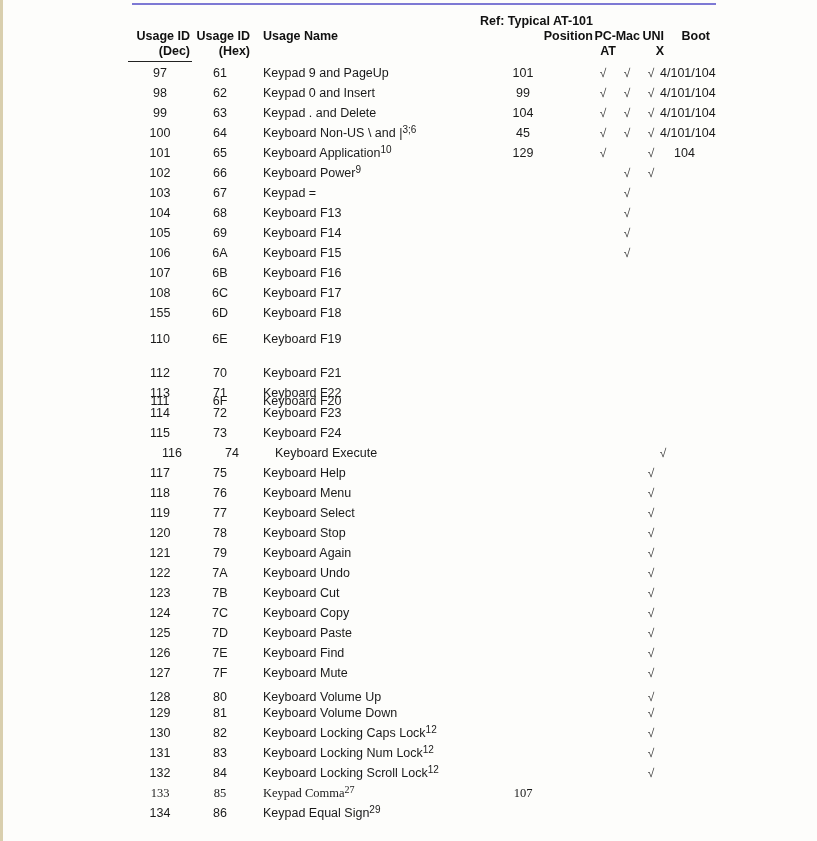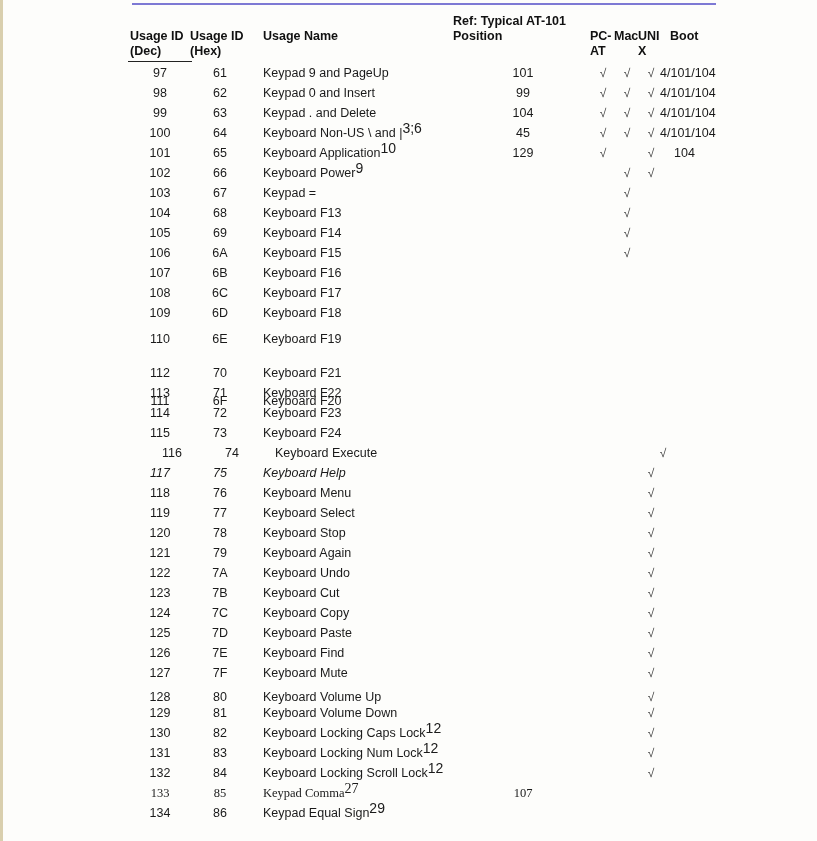--- a/index.html
+++ b/index.html
@@ -25,21 +25,21 @@
     position: absolute;
     left: 132px; top: 3px;
     width: 584px; height: 2px;
     background: #7d79d4;
   }
   .hdr {
     position: absolute;
     font-weight: bold;
     font-size: 12.5px;
     line-height: 15px;
-    text-align: left;
+    text-align: right;
     color: #111;
   }
   .hdr-underline {
     position: absolute;
     left: 128px; top: 61px;
     width: 64px; height: 1px;
     background: #222;
   }
   .row {
     position: absolute;
@@ -57,21 +57,21 @@
   .c-dec { left: 130px; width: 60px; text-align: center; }
   .c-hex { left: 190px; width: 60px; text-align: center; }
   .c-name { left: 263px; text-align: left; }
   .c-ref { left: 493px; width: 60px; text-align: center; }
   .c-pc  { left: 596px; width: 14px; text-align: center; font-size: 12px; color: #444; }
   .c-mac { left: 620px; width: 14px; text-align: center; font-size: 12px; color: #444; }
   .c-unix{ left: 644px; width: 14px; text-align: center; font-size: 12px; color: #444; }
   .c-boot{ left: 660px; width: 60px; text-align: left; }
   .c-boot.short { left: 674px; }
   sup {
-    font-size: 14px;
+    font-size: 10px;
     vertical-align: 4px;
     line-height: 0;
   }
 </style>
 </head>
 <body>
 
 <div class="left-strip"></div>
 <div class="top-rule"></div>
 
@@ -192,21 +192,21 @@
       <div class="cell c-dec">107</div>
       <div class="cell c-hex">6B</div>
       <div class="cell c-name"><span>Keyboard F16</span></div>
     </div>
     <div class="row" style="top: 286px;">
       <div class="cell c-dec">108</div>
       <div class="cell c-hex">6C</div>
       <div class="cell c-name"><span>Keyboard F17</span></div>
     </div>
     <div class="row" style="top: 306px;">
-      <div class="cell c-dec">109</div>
+      <div class="cell c-dec">155</div>
       <div class="cell c-hex">6D</div>
       <div class="cell c-name"><span>Keyboard F18</span></div>
     </div>
     <div class="row" style="top: 332px; padding-left: 39px;">
       <div class="cell c-dec">110</div>
       <div class="cell c-hex">6E</div>
       <div class="cell c-name"><span>Keyboard F19</span></div>
     </div>
     <div class="row" style="top: 346px; margin-top: 48px;">
       <div class="cell c-dec">111</div>
@@ -232,21 +232,21 @@
       <div class="cell c-dec">115</div>
       <div class="cell c-hex">73</div>
       <div class="cell c-name"><span>Keyboard F24</span></div>
     </div>
     <div class="row" style="top: 446px; margin-left: 12px;">
       <div class="cell c-dec">116</div>
       <div class="cell c-hex">74</div>
       <div class="cell c-name"><span>Keyboard Execute</span></div>
       <div class="cell c-unix">√</div>
     </div>
-    <div class="row" style="top: 466px; font-style: italic;">
+    <div class="row" style="top: 466px;">
       <div class="cell c-dec">117</div>
       <div class="cell c-hex">75</div>
       <div class="cell c-name"><span>Keyboard Help</span></div>
       <div class="cell c-unix">√</div>
     </div>
     <div class="row" style="top: 486px;">
       <div class="cell c-dec">118</div>
       <div class="cell c-hex">76</div>
       <div class="cell c-name"><span>Keyboard Menu</span></div>
       <div class="cell c-unix">√</div>

